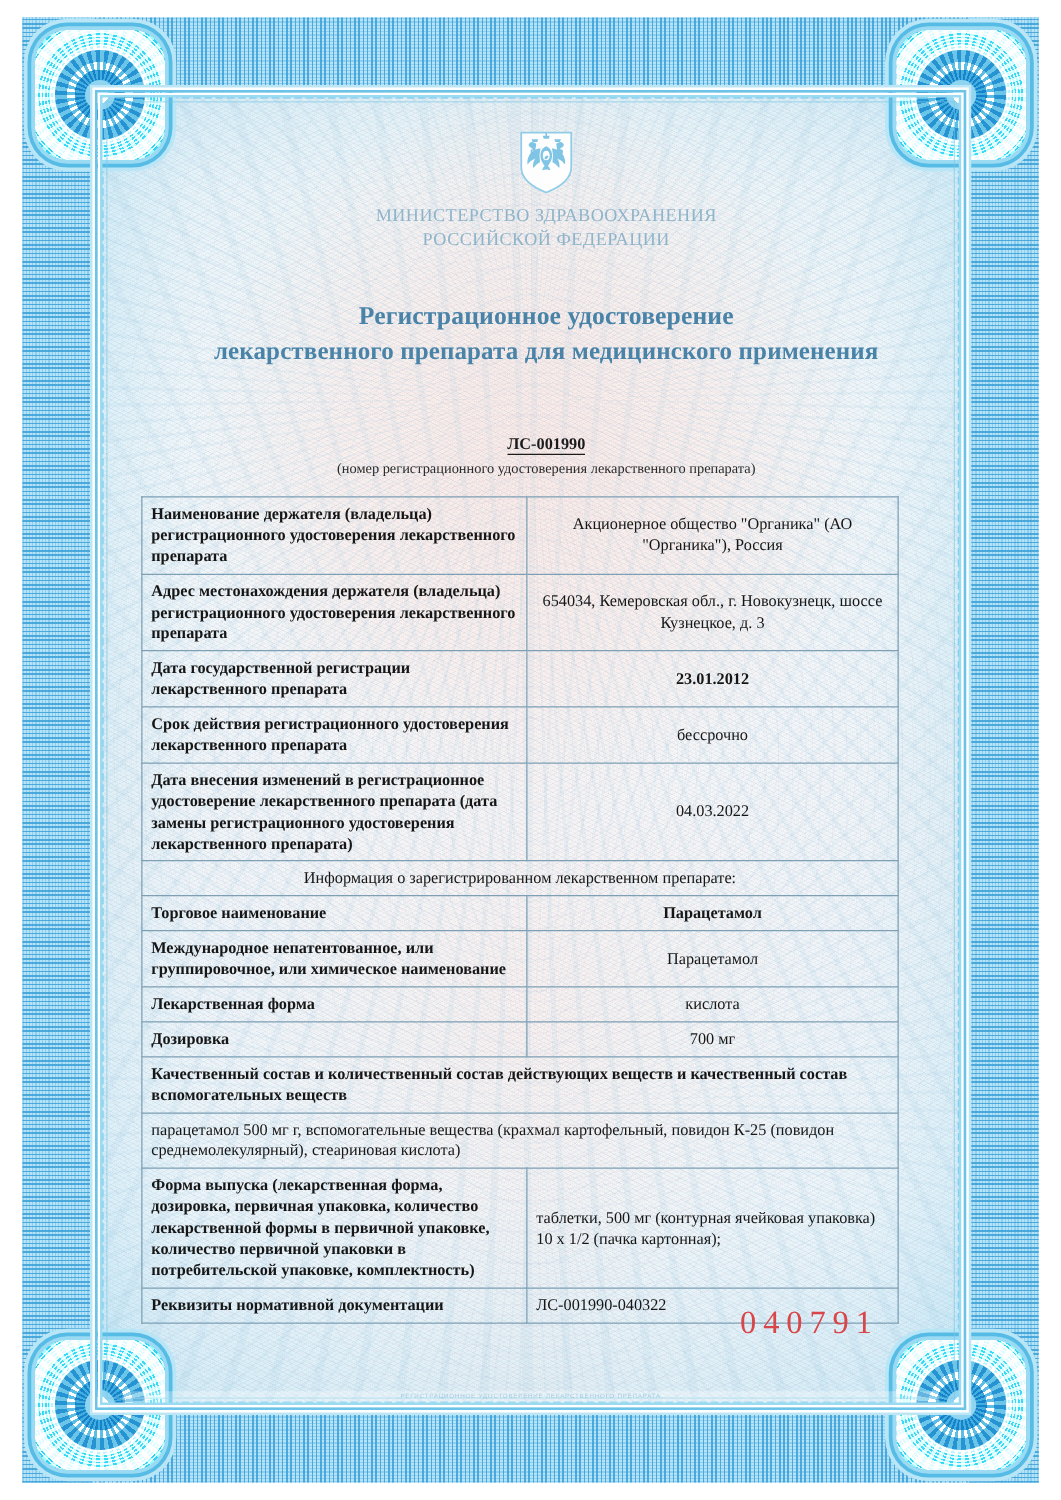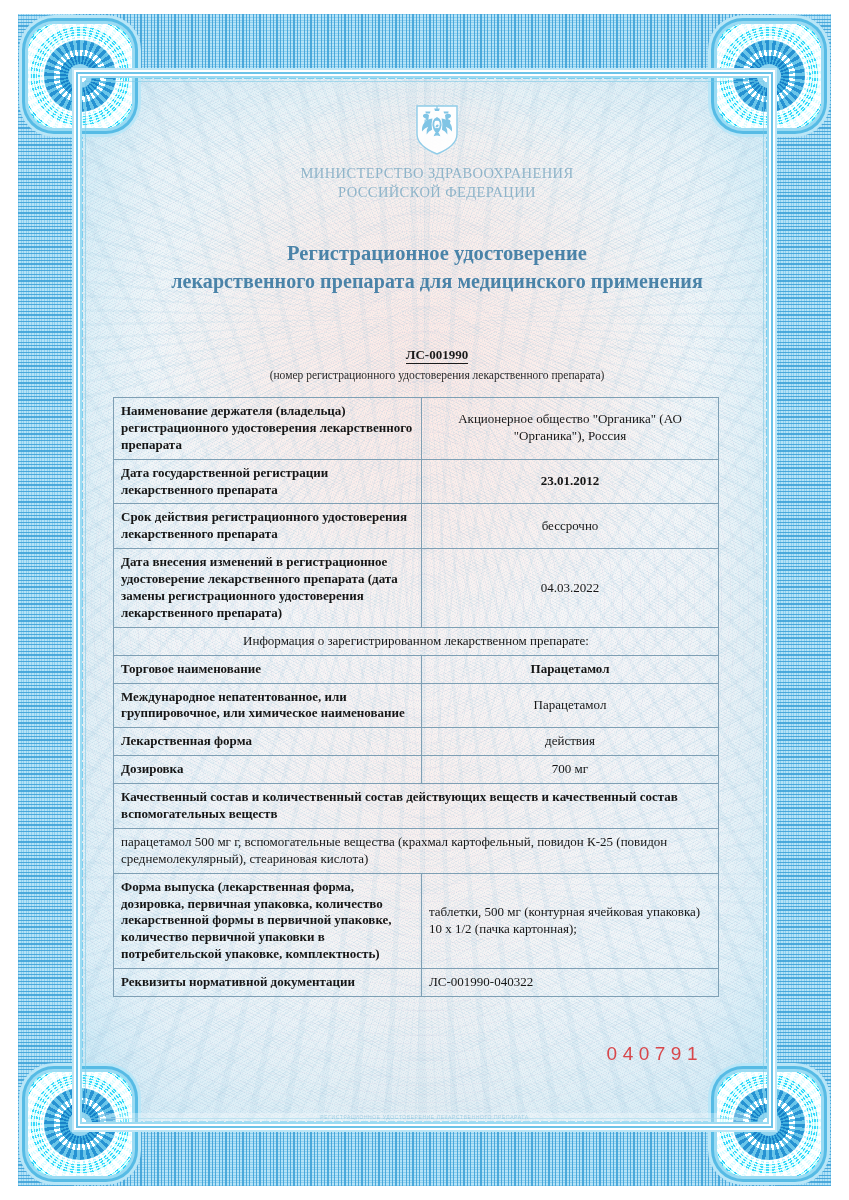--- a/index.html
+++ b/index.html
@@ -265,22 +265,22 @@
     text-align: left;
     line-height: 1.32;
   }
 
   
   .serial {
     position: absolute;
     right: 146px;
     top: 1043px;
     color: #d8464a;
-    font-family: Liberation Sans, sans-serif;
-    font-size: 19px;
+    font-family: Liberation Serif, serif;
+    font-size: 26px;
     letter-spacing: 5.5px;
     font-weight: normal;
   }
 </style>
 </head>
 <body>
 
 <div id="page">
 
   <div class="paper">
@@ -368,20 +368,24 @@
     <div class="regnum-caption">(номер регистрационного удостоверения лекарственного препарата)</div>
   </div>
 
   <table class="cert">
     <tbody>
       <tr>
         <td class="label">Наименование держателя (владельца) регистрационного удостоверения лекарственного препарата</td>
         <td class="value">Акционерное общество "Органика" (АО "Органика"), Россия</td>
       </tr>
       <tr>
+        <td class="label">Адрес местонахождения держателя (владельца) регистрационного удостоверения лекарственного препарата</td>
+        <td class="value">654034, Кемеровская обл., г. Новокузнецк, шоссе Кузнецкое, д. 3</td>
+      </tr>
+      <tr>
         <td class="label">Дата государственной регистрации лекарственного препарата</td>
         <td class="value bold">23.01.2012</td>
       </tr>
       <tr>
         <td class="label">Срок действия регистрационного удостоверения лекарственного препарата</td>
         <td class="value">бессрочно</td>
       </tr>
       <tr>
         <td class="label">Дата внесения изменений в регистрационное удостоверение лекарственного препарата (дата замены регистрационного удостоверения лекарственного препарата)</td>
         <td class="value">04.03.2022</td>
@@ -394,21 +398,21 @@
       <tr>
         <td class="label">Торговое наименование</td>
         <td class="value bold">Парацетамол</td>
       </tr>
       <tr>
         <td class="label">Международное непатентованное, или группировочное, или химическое наименование</td>
         <td class="value">Парацетамол</td>
       </tr>
       <tr>
         <td class="label">Лекарственная форма</td>
-        <td class="value">действия</td>
+        <td class="value">кислота</td>
       </tr>
       <tr>
         <td class="label">Дозировка</td>
         <td class="value">700 мг</td>
       </tr>
 
       <tr>
         <td class="fullwidth-bold" colspan="2">Качественный состав и количественный состав действующих веществ и качественный состав вспомогательных веществ</td>
       </tr>
       <tr>

